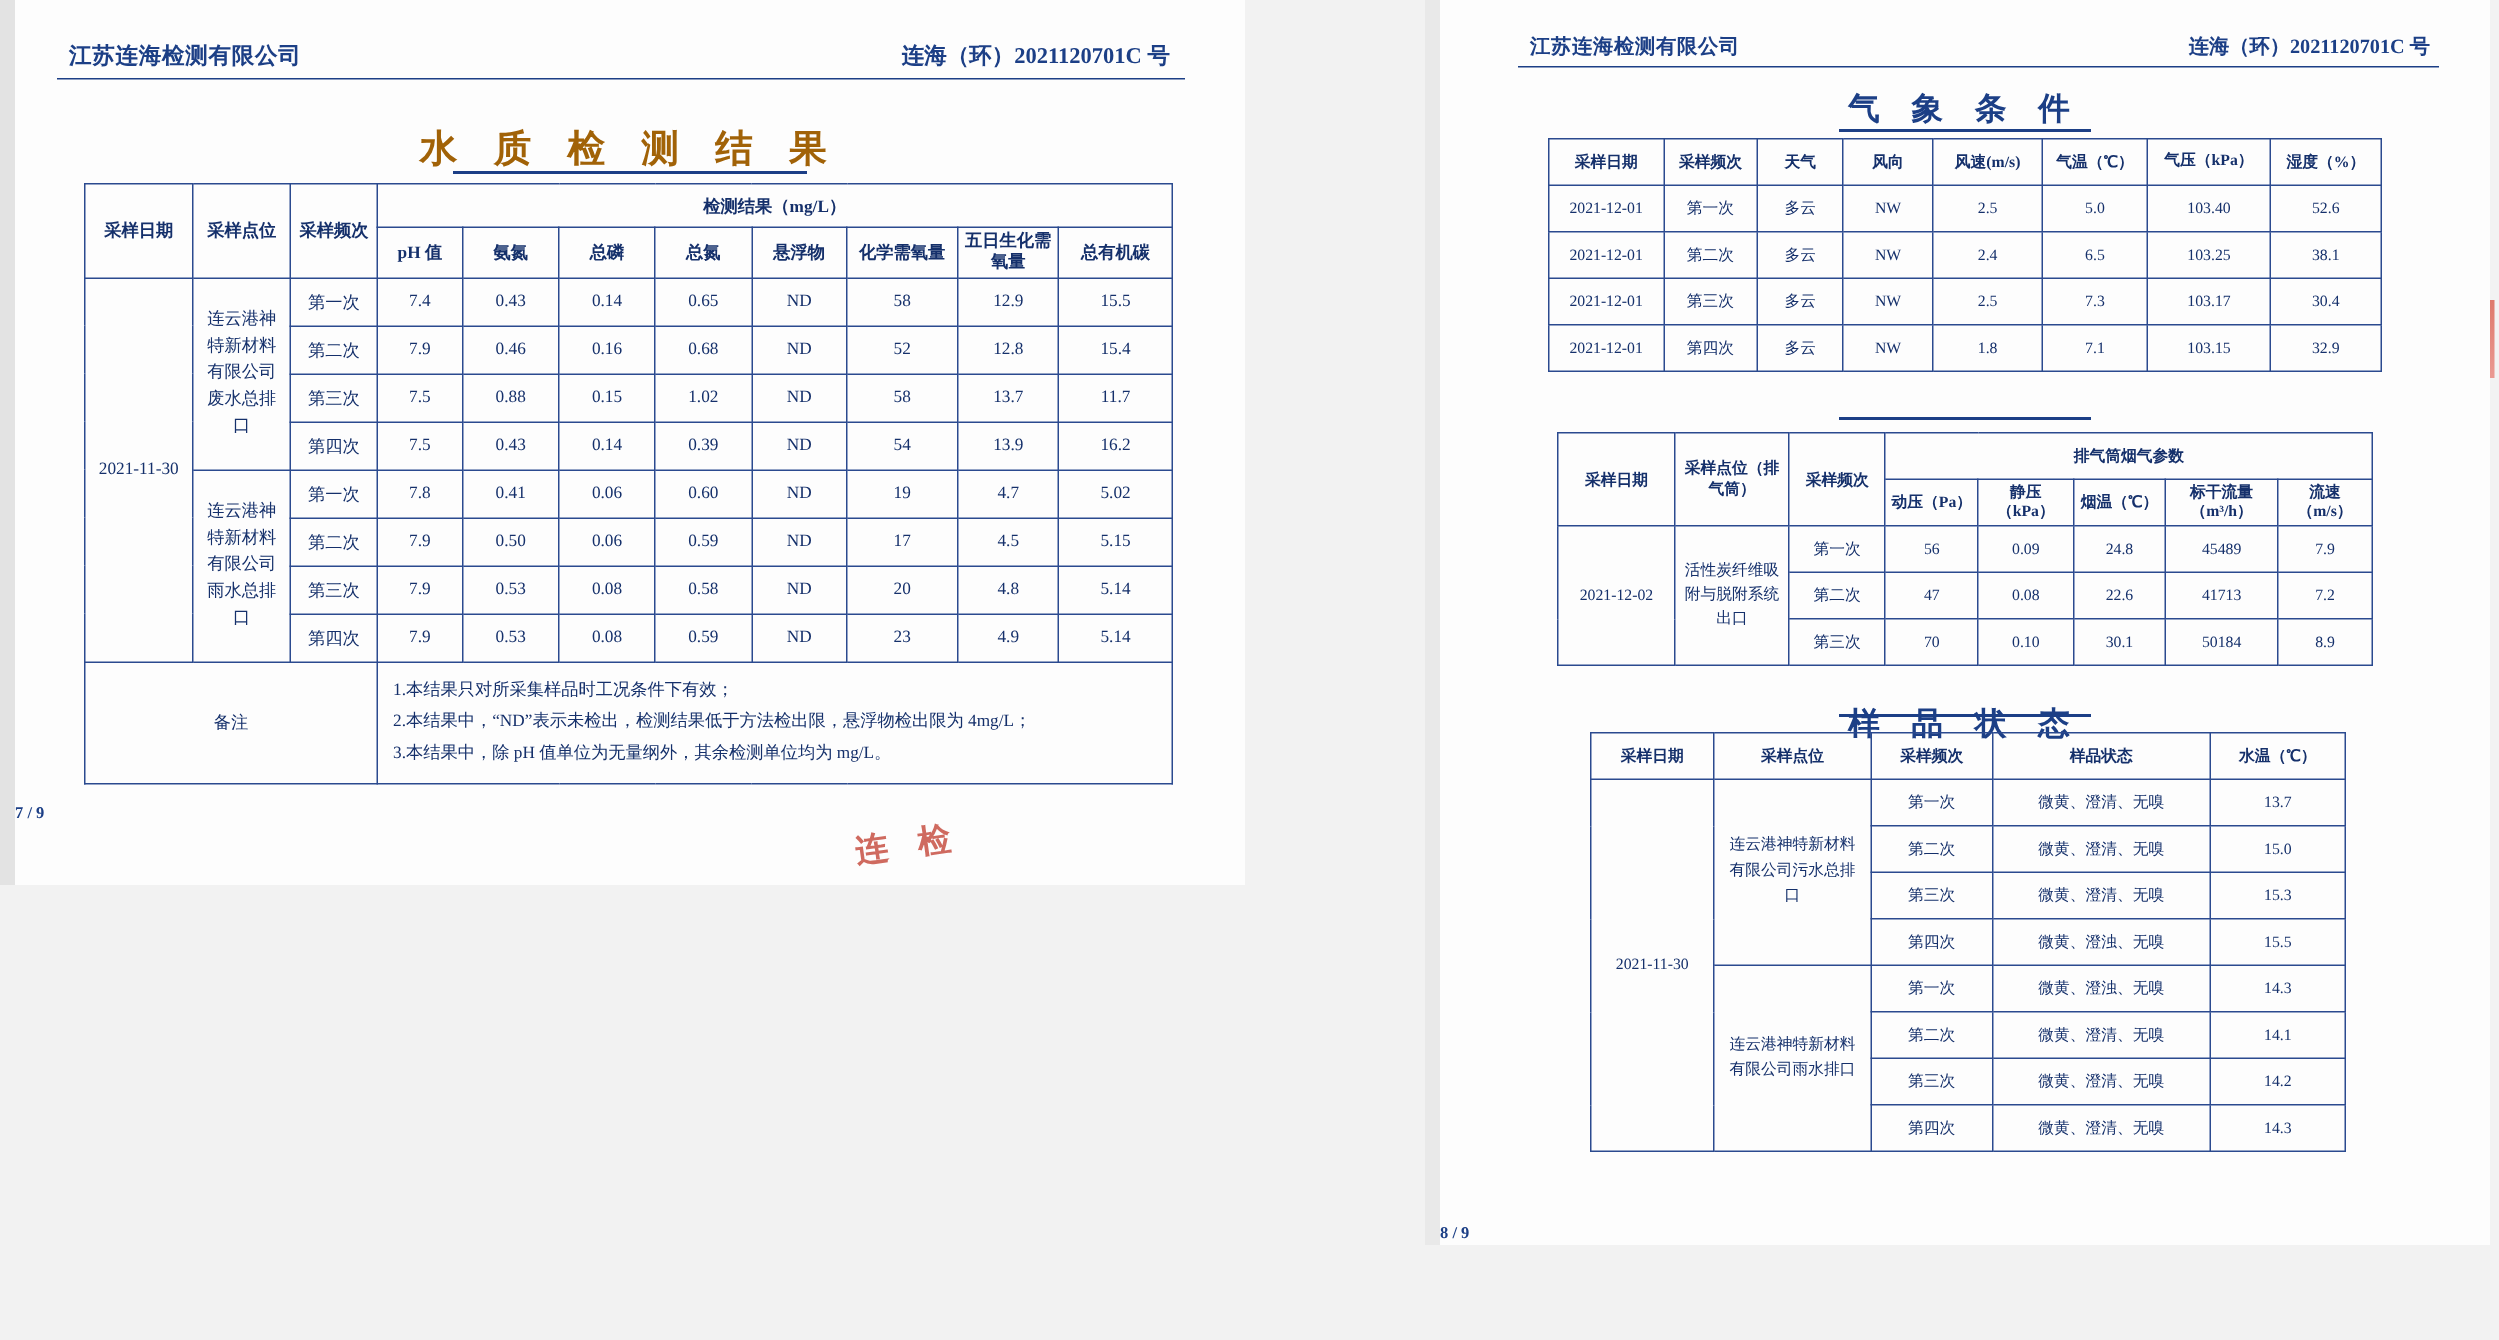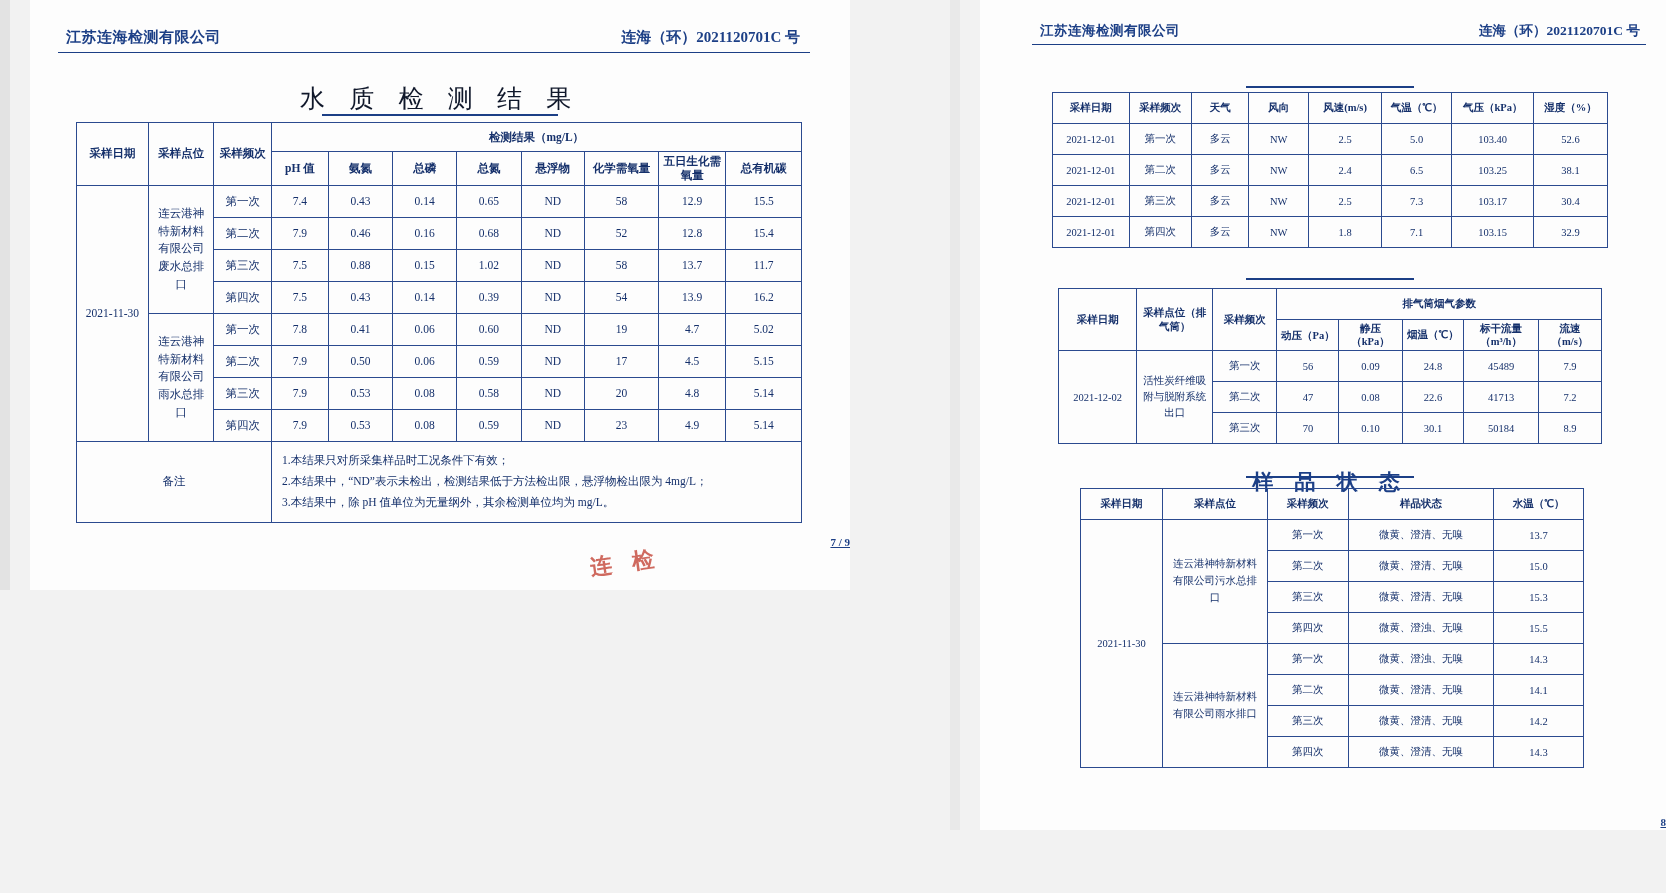--- a/index.html
+++ b/index.html
@@ -7,21 +7,20 @@
     width:1666px;height:893px;
     background:#f2f2f2;
     font-family:"Liberation Serif", serif;
     color:#1a2a55;
     overflow:hidden;
   }
   .page{
     position:absolute;
     background:#fff;
     box-sizing:border-box;
-    margin-left:20px;
   }
   
   #page-left{
     left:10px;top:0px;width:820px;height:590px;
     background:#fdfdfd;
   }
   #page-left .hdr{
     position:absolute;top:28px;left:0;width:100%;
     height:26px;
   }
@@ -33,21 +32,21 @@
   .hdr-no{
     position:absolute;right:50px;top:0;
     font-size:15px;color:#1c3f86;font-weight:bold;
   }
   .hdr-rule{
     position:absolute;left:28px;right:40px;top:24px;
     border-bottom:1.6px solid #1c3f86;
   }
   .title-main{
     position:absolute;top:82px;width:100%;text-align:center;
-    font-size:25px;font-weight:normal;color:#0f172a;
+    font-size:25px;font-weight:bold;color:#a16207;
     letter-spacing:9px;
   }
   .title-underline{
     position:absolute;top:114px;left:50%;transform:translateX(-50%);
     width:236px;border-bottom:2px solid #1c3f86;
   }
   table.doc{
     border-collapse:collapse;
     color:#15306b;
   }
@@ -63,22 +62,22 @@
   #water-table{
     position:absolute;left:46px;top:122px;width:726px;
     font-size:11.5px;
   }
   #water-table td, #water-table th{height:27px;}
   #water-table .hrow1 th{height:24px;}
   #water-table .note-cell{
     text-align:left;padding:8px 10px;line-height:1.85;font-size:11.5px;
   }
   .pgnum{
-    position:absolute;width:100%;text-align:right;
-    font-size:11px;font-weight:bold;color:#1c3f86;text-decoration:underline;
+    position:absolute;width:100%;text-align:left;
+    font-size:11px;font-weight:bold;color:#1c3f86;
   }
   #page-left .pgnum{top:536px;}
   .stamp{
     position:absolute;left:560px;top:548px;
     font-size:22px;color:#c0392b;font-weight:bold;
     transform:rotate(-8deg);
     opacity:.75;
     letter-spacing:6px;
   }
   .stamp .s2{margin-left:14px;}
@@ -273,20 +272,21 @@
   </div>
 </div>
 
 <div class="page" id="page-right">
   <div class="hdr">
     <div class="hdr-company">江苏连海检测有限公司</div>
     <div class="hdr-no">连海（环）2021120701C 号</div>
     <div class="hdr-rule"></div>
   </div>
 
+  <div class="sec-title" id="weather-title">气 象 条 件</div>
   <div class="sec-underline" id="weather-underline"></div>
   <table class="doc" id="weather-table">
     <tbody>
         <tr>
       <th style="width:76px">采样日期</th>
       <th style="width:62px">采样频次</th>
       <th style="width:56px">天气</th>
       <th style="width:58px">风向</th>
       <th style="width:72px">风速(m/s)</th>
       <th style="width:68px">气温（℃）</th>

